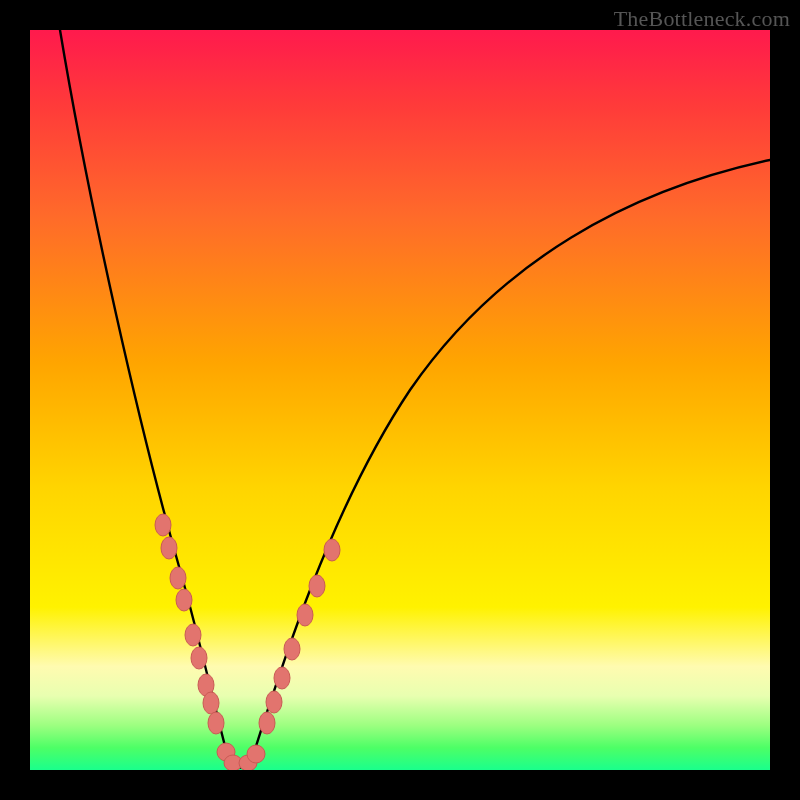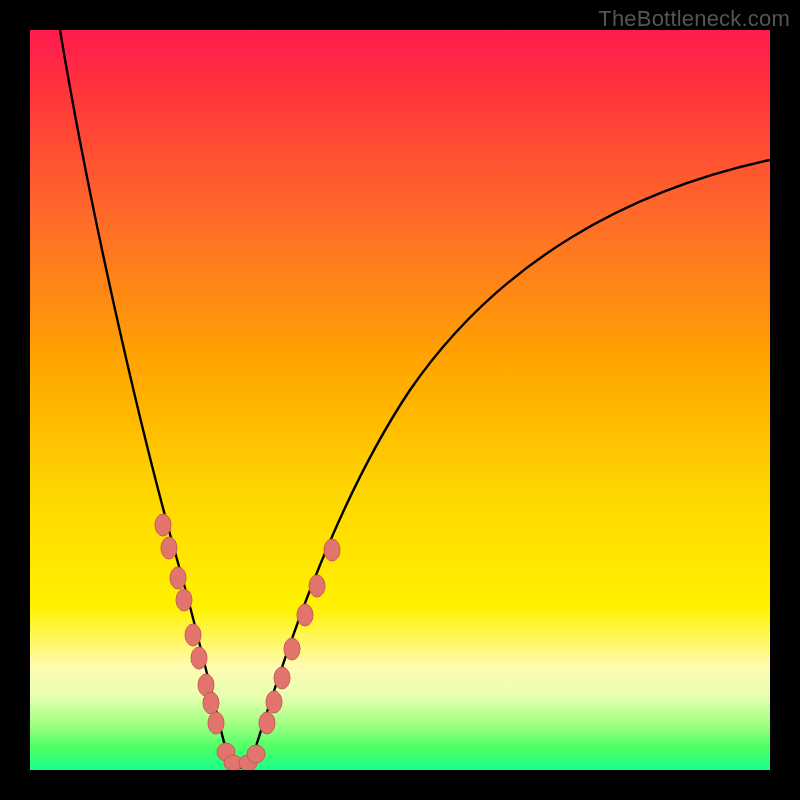--- a/index.html
+++ b/index.html
@@ -38,20 +38,21 @@
   }
   .watermark {
     position: absolute;
     top: 6px;
     right: 10px;
     color: #555;
     font-size: 22px;
     font-weight: 500;
     letter-spacing: 0.2px;
     user-select: none;
+    font-family: Liberation Serif, serif;
   }
   svg.curves {
     position: absolute;
     left: 0;
     top: 0;
     width: 740px;
     height: 740px;
   }
 </style>
 </head>

